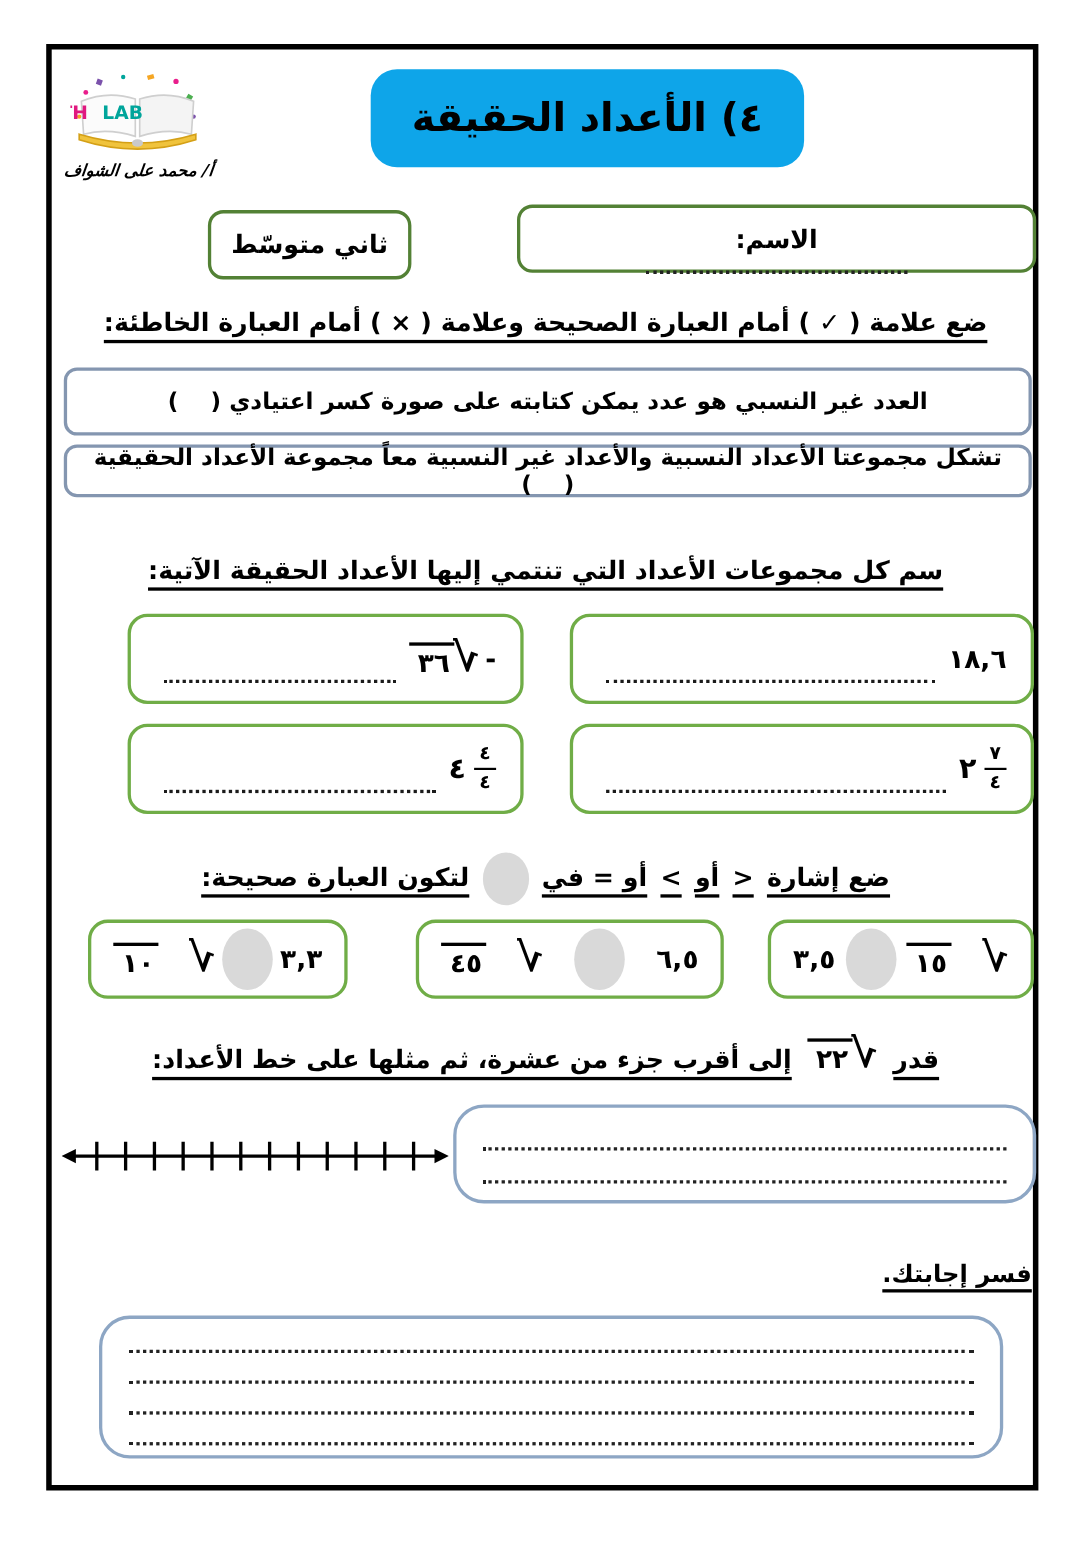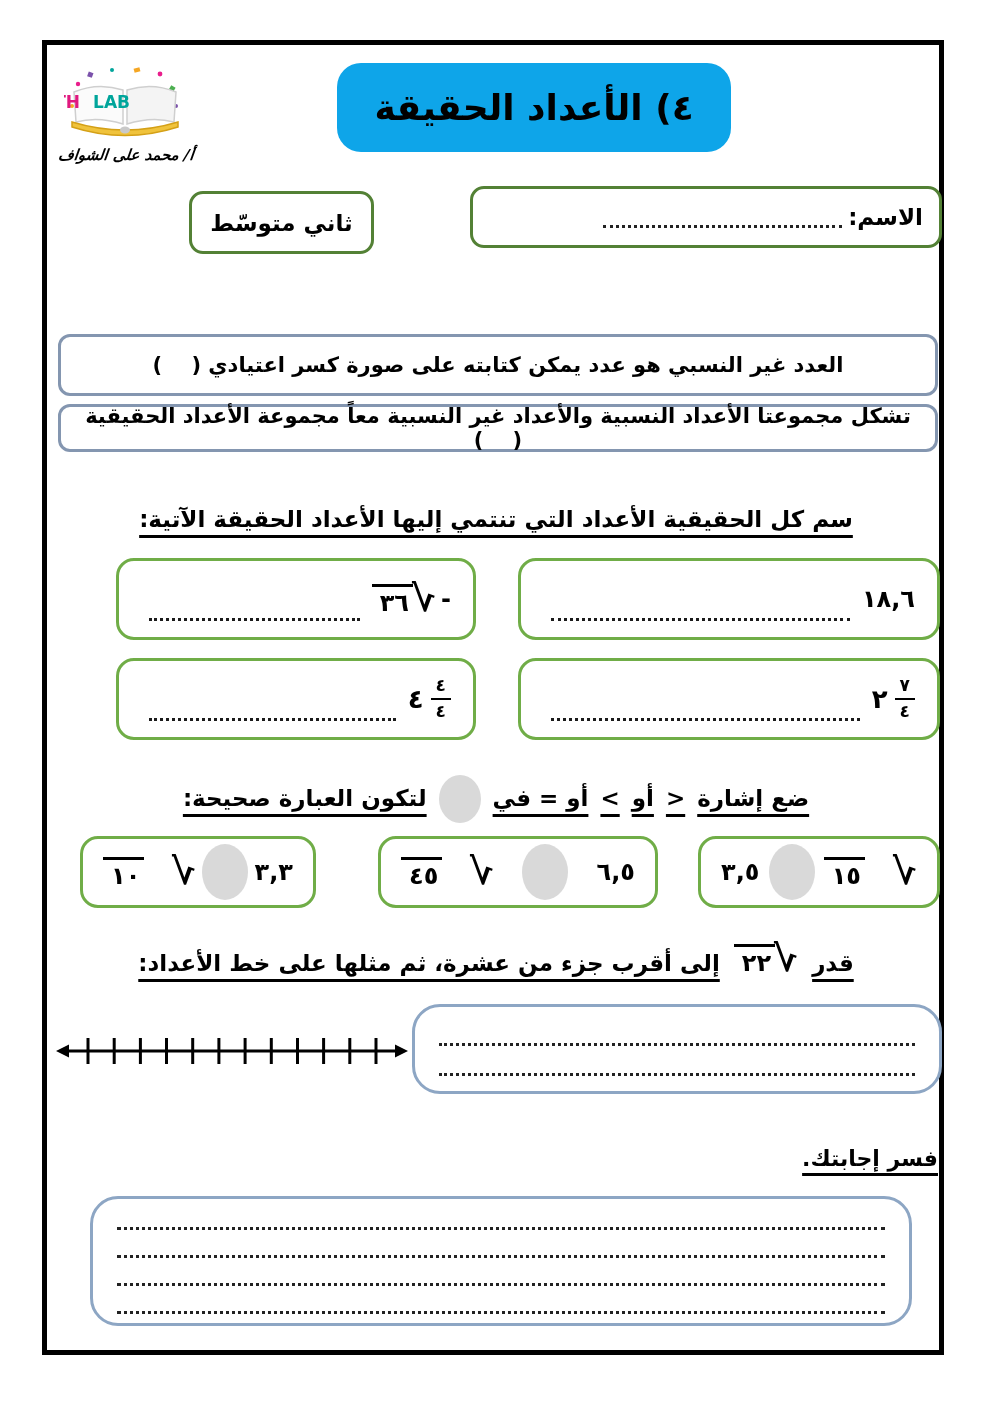--- a/index.html
+++ b/index.html
@@ -10,21 +10,21 @@
   .frame{position:absolute;left:42px;top:40px;width:892px;height:1305px;border:5px solid #000;}
 
   
   .logo{position:absolute;left:64px;top:62px;width:122px;height:80px;}
   .teacher{position:absolute;left:46px;top:146px;width:160px;text-align:center;
     font-size:15px;font-weight:bold;font-style:italic;transform:skewX(-6deg);}
   .title-box{position:absolute;left:337px;top:63px;width:394px;height:89px;background:#0ea5e9;
     border-radius:24px;display:flex;align-items:center;justify-content:center;}
   .title-box .t{font-size:36px;font-weight:bold;letter-spacing:-1px;}
   .name-box{position:absolute;left:470px;top:186px;width:472px;height:62px;border:3px solid #538135;
-    border-radius:14px;display:flex;align-items:center;padding:0 16px;box-sizing:border-box;gap:6px;}
+    border-radius:14px;display:flex;align-items:center;padding:16px 16px;box-sizing:border-box;gap:6px;flex-direction:column;}
   .name-box .lbl{font-size:23px;font-weight:bold;}
   .name-dots{width:55%;height:0;border-bottom:3px dotted #222;transform:translateY(9px);}
   .grade-box{position:absolute;left:189px;top:191px;width:179px;height:57px;border:3px solid #538135;
     border-radius:14px;display:flex;align-items:center;justify-content:center;}
   .grade-box .g{font-size:23px;font-weight:bold;}
 
   .heading{position:absolute;left:50px;width:892px;text-align:center;font-size:23px;font-weight:bold;
     text-decoration:underline;text-decoration-thickness:3px;text-underline-offset:8px;}
   .heading-nl{text-decoration:none;}
   .heading-nl .u{text-decoration:underline;text-decoration-thickness:3px;text-underline-offset:8px;}
@@ -102,28 +102,29 @@
   </div>
 
   <div class="name-box">
     <span class="lbl">الاسم:</span>
     <span class="name-dots"></span>
   </div>
   <div class="grade-box">
     <span class="g">ثاني متوسّط</span>
   </div>
 
+  <div class="heading" style="top:281px;">ضع علامة ( ✓ ) أمام العبارة الصحيحة وعلامة ( × ) أمام العبارة الخاطئة:</div>
   <div class="stmt" style="top:334px;height:62px;">
     <span class="s">العدد غير النسبي هو عدد يمكن كتابته على صورة كسر اعتيادي (&nbsp;&nbsp;&nbsp;&nbsp;)</span>
   </div>
   <div class="stmt" style="top:404px;height:48px;">
     <span class="s">تشكل مجموعتا الأعداد النسبية والأعداد غير النسبية معاً مجموعة الأعداد الحقيقية (&nbsp;&nbsp;&nbsp;&nbsp;)</span>
   </div>
 
-  <div class="heading" style="top:506px;">سم كل الحقيقية الأعداد التي تنتمي إليها الأعداد الحقيقة الآتية:</div>
+  <div class="heading" style="top:506px;">سم كل مجموعات الأعداد التي تنتمي إليها الأعداد الحقيقة الآتية:</div>
 
   <div class="num-box" style="left:518px;top:558px;width:422px;height:82px;">
     <span class="val">١٨,٦</span>
     <span class="dots"></span>
   </div>
   <div class="num-box" style="left:116px;top:558px;width:360px;height:82px;">
     <span class="val sqrt">
         <span class="radicand">٣٦</span>
         <span class="rad">√</span>
         <span class="neg">-</span>

